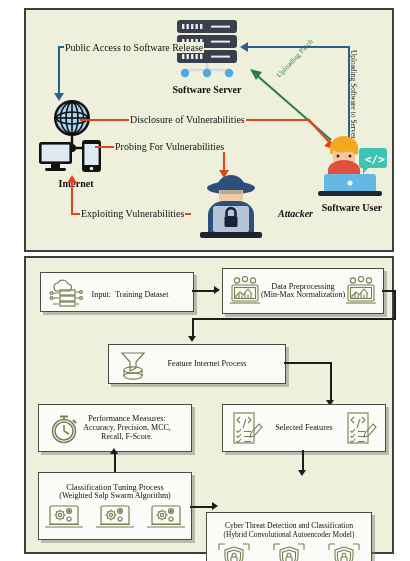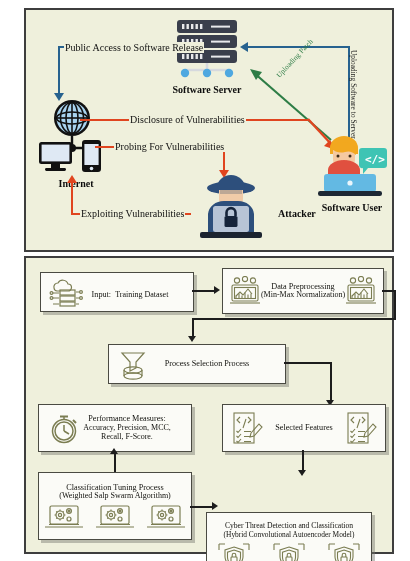--- a/index.html
+++ b/index.html
@@ -171,21 +171,21 @@
         <path d="M31 14 a14 13 0 0 1 28 0 z" fill="#2d4f7c"></path>
         <path d="M33 16 h24 v9 a12 12 0 0 1 -24 0 z" fill="#f0cba8"></path>
         <path d="M34 16 h22 v4 h-22 z" fill="#1f3a5c" opacity=".25"></path>
         <path d="M22 60 v-20 a16 14 0 0 1 16 -13 h14 a16 14 0 0 1 16 13 v20 z" fill="#2d4f7c"></path>
         <rect x="27" y="32" width="36" height="26" rx="2.5" fill="#b7c4d6"></rect>
         <rect x="38.5" y="42" width="13" height="11" rx="1.6" fill="#16243a"></rect>
         <path d="M40.5 42 v-3.4 a4.5 4.5 0 0 1 9 0 v3.4" stroke="#16243a" stroke-width="2.6" fill="none"></path>
         <rect x="14" y="58" width="62" height="6" rx="2" fill="#1c2430"></rect>
       </svg>
     </div>
-    <div class="capt" style="left:252px;top:198px;">Attacker</div>
+    <div class="capt" style="left:252px;top:198px;font-style:italic;">Attacker</div>
 
     <div style="position:absolute;left:288px;top:118px;">
       <svg width="76" height="72" viewBox="0 0 76 72">
         <path d="M16 20 a14 12 0 0 1 28 0 v6 h-28 z" fill="#f2a81f"></path>
         <path d="M19 22 h22 v9 a11 11 0 0 1 -22 0 z" fill="#f5c9a0"></path>
         <path d="M17 20 q6 6 14 4 q6 -2 11 3 v-5 a14 12 0 0 0 -25 -2 z" fill="#f2a81f"></path>
         <circle cx="24" cy="28" r="1.5" fill="#3a2a18"></circle>
           <circle cx="36" cy="28" r="1.5" fill="#3a2a18"></circle>
         <path d="M27 33 q3 2.5 6 0" stroke="#b8714a" stroke-width="1.2" fill="none"></path>
         <path d="M14 52 v-10 a16 10 0 0 1 32 0 v10 z" fill="#e0503f"></path>
@@ -273,21 +273,21 @@
         <svg width="30" height="30" viewBox="0 0 30 30">
           <g stroke="#7b7d52" stroke-width="1.2" fill="none">
             <path d="M4 3 h22 l-8 9 v6 l-6 3 v-9 z"></path>
             <ellipse cx="15" cy="20" rx="9" ry="3.2"></ellipse>
             <path d="M6 20 v6 M24 20 v6"></path>
             <ellipse cx="15" cy="26" rx="9" ry="3.2"></ellipse>
           </g>
         </svg>
       </span>
       <span class="txt" style="margin-left:20px;">
-        <span class="t1">Process Selection Process</span>
+        <span class="t1">Feature Internet Process</span>
       </span>
     </div>
 
     <div class="ln h" style="left:258px;top:104px;width:48px;"></div>
     <div class="ln v" style="left:304px;top:104px;height:40px;"></div>
     <div class="ah down" style="left:300px;top:142px;"></div>
 
     <div class="fbox" style="left:12px;top:146px;width:152px;height:46px;">
       <span style="position:absolute;left:10px;top:9px;">
         <svg width="32" height="30" viewBox="0 0 32 30">

